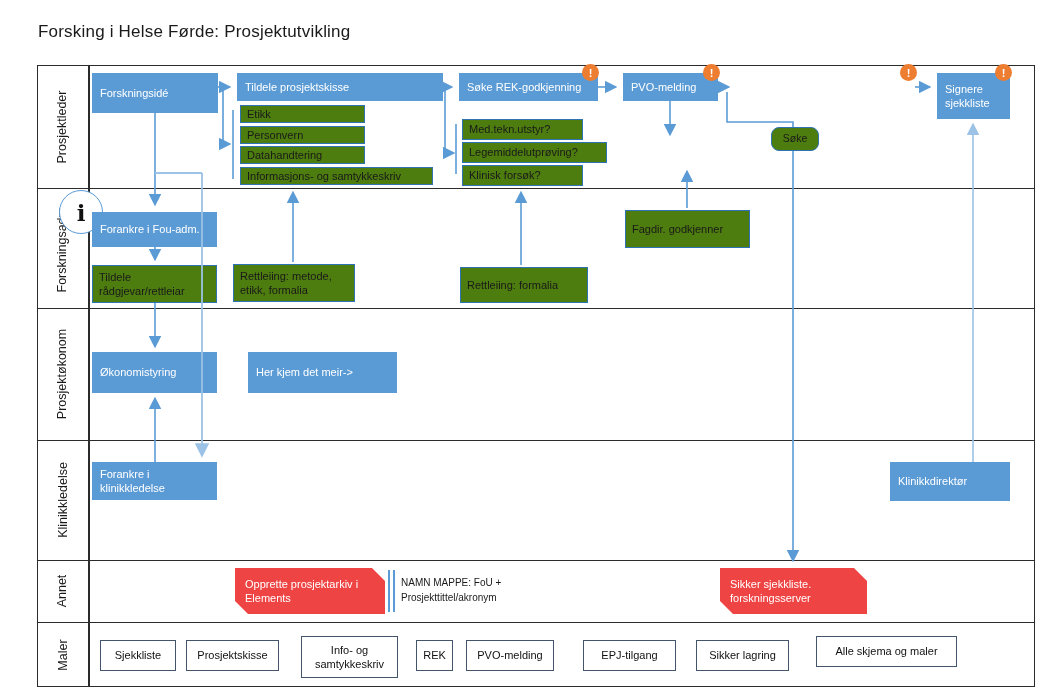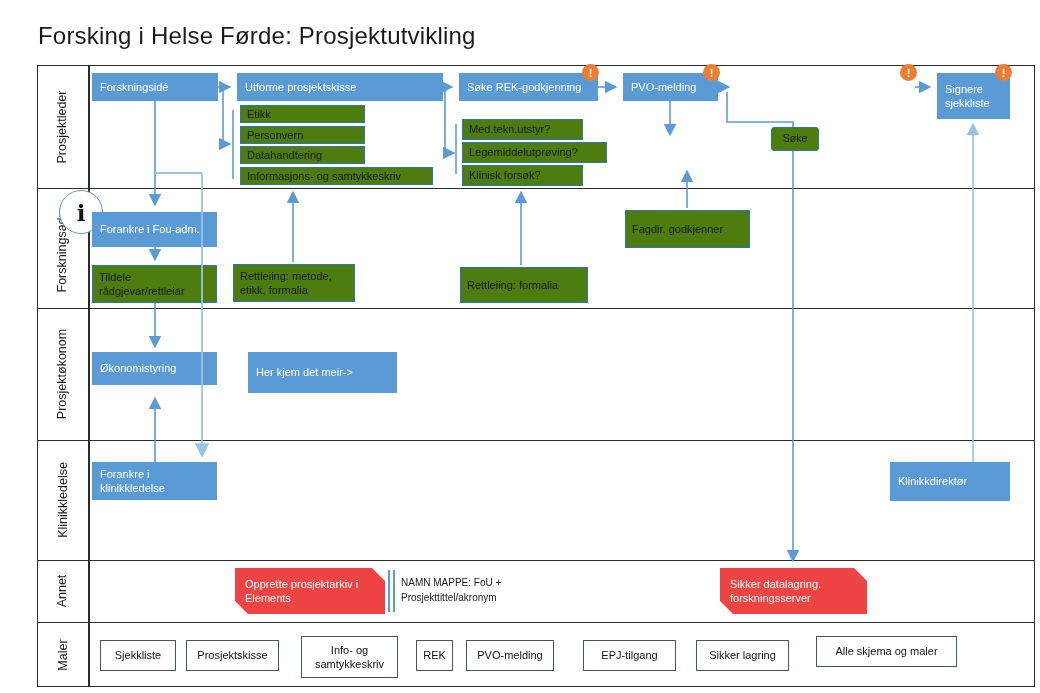--- a/index.html
+++ b/index.html
@@ -1,32 +1,32 @@
 <!DOCTYPE html>
 <html><head>
 <meta charset="utf-8">
 <style>
   html,body{margin:0;padding:0;background:#fff;}
   #canvas{position:relative;width:1040px;height:693px;background:#fff;
           font-family:"Liberation Sans",sans-serif;overflow:hidden;}
-  .title{position:absolute;left:38px;top:22px;font-size:24px;color:#1a1a1a;letter-spacing:.2px;}
+  .title{position:absolute;left:38px;top:22px;font-size:17px;color:#1a1a1a;letter-spacing:.2px;}
   
   .frame{position:absolute;left:37px;top:65px;width:998px;height:622px;border:1.7px solid #2b2b2b;box-sizing:border-box;z-index:0;}
   .hdiv{position:absolute;left:37px;width:998px;height:1.4px;background:#2b2b2b;z-index:0;}
   .vdiv{position:absolute;left:88px;top:65px;width:1.6px;height:622px;background:#2b2b2b;z-index:0;}
   .lane-label{position:absolute;left:37px;width:51px;display:flex;align-items:center;justify-content:center;z-index:0;}
   .lane-label span{transform:rotate(-90deg);white-space:nowrap;font-size:12.5px;color:#1a1a1a;}
   
   svg.lines{position:absolute;left:0;top:0;z-index:1;pointer-events:none;}
   svg.lines.over{z-index:3;}
   
   .bx{position:absolute;box-sizing:border-box;display:flex;align-items:center;font-size:11px;line-height:1.3;z-index:2;}
   .blue{background:#5B9BD5;color:#fff;padding:2px 8px;}
   .white{background:#4d7c0f;border:1.4px solid #2E74B5;color:#1a1a1a;padding:1px 6px;}
-  .rounded{border-radius:3px;justify-content:center;padding:11px 4px;}
+  .rounded{border-radius:8px;justify-content:center;padding:11px 4px;}
   .maler{background:#fff;border:1.4px solid #44546A;color:#111;justify-content:center;text-align:center;padding:1px 5px;}
   .maler.left{justify-content:flex-start;text-align:center;}
   .gray{background:#ef4444;color:#fff;padding:2px 10px;
         clip-path:polygon(0 0,calc(100% - 13px) 0,100% 13px,100% 100%,13px 100%,0 calc(100% - 13px));}
   .note{position:absolute;font-size:10px;color:#1a1a1a;line-height:1.45;z-index:2;}
   
   .badge{position:absolute;width:17px;height:17px;border-radius:50%;background:#ED7D31;color:#fff;
          font-size:11px;font-weight:bold;display:flex;align-items:center;justify-content:center;z-index:4;}
   .info-circle{position:absolute;left:59px;top:190px;width:42px;height:42px;border-radius:50%;
          background:#fff;border:1.6px solid #5B9BD5;display:flex;align-items:center;justify-content:center;
@@ -95,22 +95,22 @@
       <path d="M293,262 V193" marker-end="url(#ar-b)"></path>
       <path d="M521,265 V193" marker-end="url(#ar-b)"></path>
       <path d="M389,570 V612" stroke-width="2"></path>
       <path d="M394,570 V612" stroke-width="2"></path>
     </g>
     <g stroke="#9CC2E5" stroke-width="1.6" fill="none">
       <path d="M973,462 V125" marker-end="url(#ar-l)"></path>
     </g>
   </svg>
 
-  <div class="bx blue" style="left:92px;top:73px;width:126px;height:28px">Forskningsidé</div>
-  <div class="bx blue" style="left:237px;top:73px;width:206px;height:28px">Utforme prosjektskisse</div>
+  <div class="bx blue" style="left:92px;top:73px;width:126px;height:40px">Forskningsidé</div>
+  <div class="bx blue" style="left:237px;top:73px;width:206px;height:28px">Tildele prosjektskisse</div>
   <div class="bx white" style="left:240px;top:105px;width:125px;height:18px">Etikk</div>
   <div class="bx white" style="left:240px;top:126px;width:125px;height:18px">Personvern</div>
   <div class="bx white" style="left:240px;top:146px;width:125px;height:18px">Datahandtering</div>
   <div class="bx white" style="left:240px;top:167px;width:193px;height:18px">Informasjons- og samtykkeskriv</div>
   <div class="bx blue" style="left:459px;top:73px;width:139px;height:28px">Søke REK-godkjenning</div>
   <div class="bx white" style="left:462px;top:119px;width:121px;height:21px">Med.tekn.utstyr?</div>
   <div class="bx white" style="left:462px;top:142px;width:145px;height:21px">Legemiddelutprøving?</div>
   <div class="bx white" style="left:462px;top:165px;width:121px;height:21px">Klinisk forsøk?</div>
   <div class="bx blue" style="left:623px;top:73px;width:95px;height:28px">PVO-melding</div>
   <div class="bx white rounded" style="left:771px;top:127px;width:48px;height:17px;font-size:10.5px">Søke</div>
@@ -121,29 +121,29 @@
   <div class="badge" style="left:900px;top:64px">!</div>
   <div class="badge" style="left:995px;top:64px">!</div>
 
   <div class="info-circle">i</div>
   <div class="bx blue" style="left:92px;top:212px;width:125px;height:35px">Forankre i Fou-adm.</div>
   <div class="bx white" style="left:92px;top:265px;width:125px;height:38px">Tildele rådgjevar/rettleiar</div>
   <div class="bx white" style="left:233px;top:264px;width:122px;height:38px">Rettleiing: metode, etikk, formalia</div>
   <div class="bx white" style="left:460px;top:267px;width:128px;height:36px">Rettleiing: formalia</div>
   <div class="bx white" style="left:625px;top:210px;width:125px;height:38px">Fagdir. godkjenner</div>
 
-  <div class="bx blue" style="left:92px;top:352px;width:125px;height:33px">Økonomistyring</div>
+  <div class="bx blue" style="left:92px;top:352px;width:125px;height:41px">Økonomistyring</div>
   <div class="bx blue" style="left:248px;top:352px;width:149px;height:41px">Her kjem det meir-&gt;</div>
 
   <div class="bx blue" style="left:92px;top:462px;width:125px;height:38px">Forankre i klinikkledelse</div>
   <div class="bx blue" style="left:890px;top:462px;width:120px;height:39px">Klinikkdirektør</div>
 
   <div class="bx gray" style="left:235px;top:568px;width:150px;height:46px">Opprette prosjektarkiv i Elements</div>
   <div class="note" style="left:401px;top:576px;width:122px">NAMN MAPPE: FoU + Prosjekttittel/akronym</div>
-  <div class="bx gray" style="left:720px;top:568px;width:147px;height:46px">Sikker datalagring. forskningsserver</div>
+  <div class="bx gray" style="left:720px;top:568px;width:147px;height:46px">Sikker sjekkliste. forskningsserver</div>
 
   <div class="bx maler" style="left:100px;top:640px;width:76px;height:31px">Sjekkliste</div>
   <div class="bx maler" style="left:186px;top:640px;width:93px;height:31px">Prosjektskisse</div>
   <div class="bx maler left" style="left:301px;top:636px;width:97px;height:42px">Info- og samtykkeskriv</div>
   <div class="bx maler" style="left:416px;top:640px;width:37px;height:31px">REK</div>
   <div class="bx maler" style="left:466px;top:640px;width:88px;height:31px">PVO-melding</div>
   <div class="bx maler" style="left:583px;top:640px;width:93px;height:31px">EPJ-tilgang</div>
   <div class="bx maler" style="left:696px;top:640px;width:93px;height:31px">Sikker lagring</div>
   <div class="bx maler" style="left:816px;top:636px;width:141px;height:31px">Alle skjema og maler</div>
 

